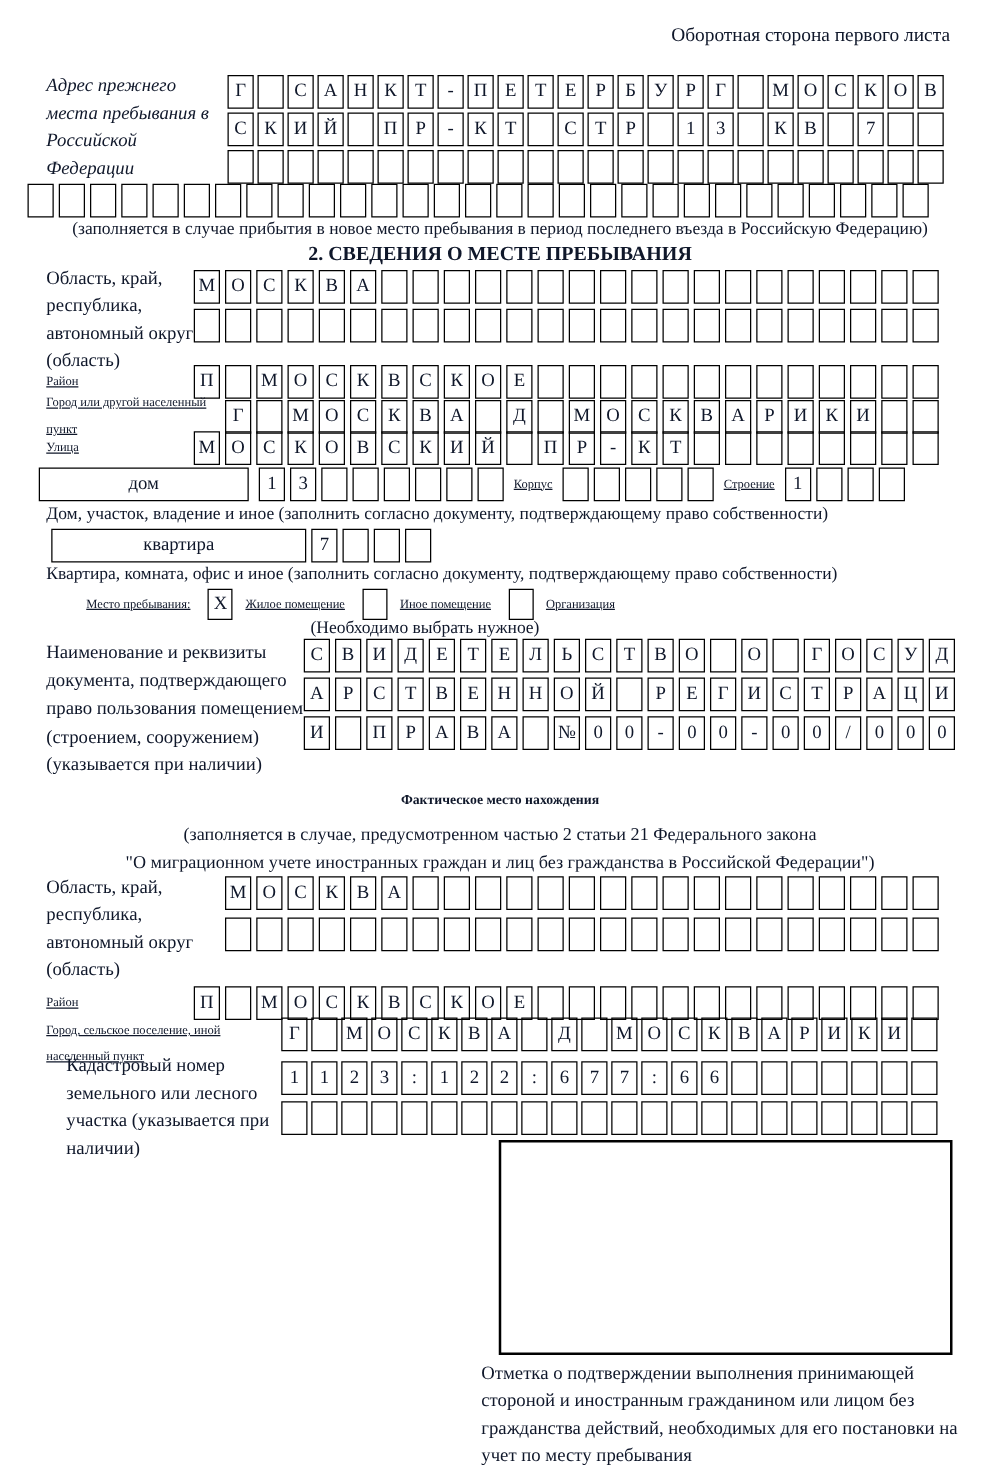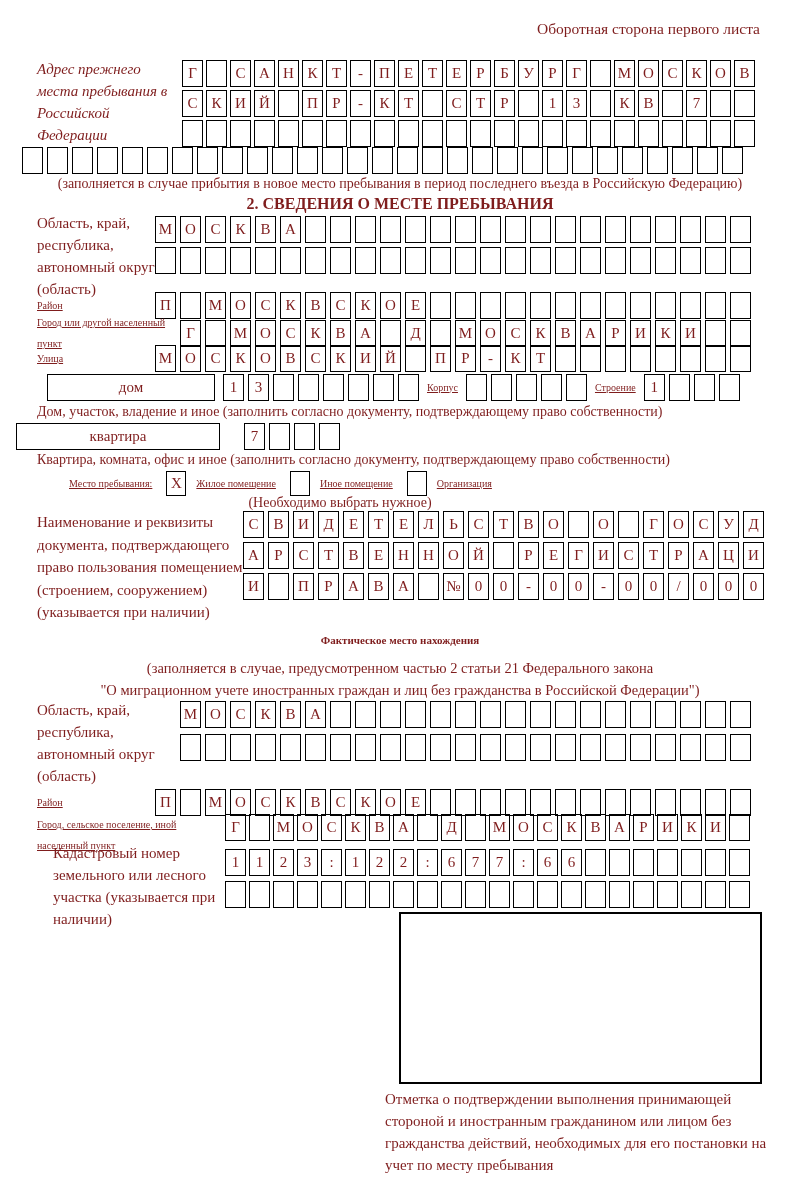--- a/index.html
+++ b/index.html
@@ -1,16 +1,16 @@
 <!DOCTYPE html>
 <html><head>
 <meta charset="utf-8">
 <style>
   html,body{margin:0;padding:0;background:#fff;}
-  .page{position:relative;width:800px;height:1180px;background:#fff;color:#7f1d1d;
+  .page{position:relative;width:800px;height:1180px;background:#fff;color:#0f172a;
         font-family:"Liberation Serif","DejaVu Serif",serif;overflow:hidden;}
   .lbl{position:absolute;font-size:15px;line-height:22px;}
   .fl-lbl{font-size:10px;line-height:22px;flex-shrink:0;text-decoration:underline;}
   .pt3{padding-top:3px;}
   .w118{width:118px;}.w143{width:143px;}.w188{width:188px;}
   .fline{position:absolute;display:flex;align-items:flex-start;}
   .cells-row{display:flex;gap:4px;}
   .cells-row.tight{gap:3px;}
   .cell{flex:0 0 21px;width:21px;height:27px;border:1.5px solid #000;box-sizing:border-box;
         text-align:center;line-height:24px;font-size:15px;font-weight:400;}
@@ -28,25 +28,25 @@
   #prev-row4{position:absolute;top:147px;left:22px;}
   #prev-note{top:176px;}
   #s2-title{top:195px;}
   #s2-oblast-label{top:212px;left:37px;width:118px;}
   #s2-oblast-cells{position:absolute;top:216px;left:155px;}
   #s2-oblast-cells .cells-row{margin-bottom:4px;}
   #s2-rayon{top:292px;left:37px;}
   #s2-gorod{top:312px;left:37px;align-items:center;}
   #s2-gorod .fl-lbl{line-height:21px;}
   #s2-ulitsa{top:345px;left:37px;}
-  #s2-dom{top:374px;left:31px;align-items:center;gap:8px;margin-left:16px;}
+  #s2-dom{top:374px;left:31px;align-items:center;gap:8px;}
   #dom-box{width:168px;}
   #kv-box{width:204px;}
   #s2-dom-note{top:404px;left:37px;}
-  #s2-kvartira{top:423px;left:16px;align-items:flex-end;gap:24px;}
+  #s2-kvartira{top:423px;left:41px;align-items:flex-end;gap:4px;}
   #s2-kv-note{top:452px;left:37px;}
   #s2-mesto{top:471px;left:37px;align-items:center;margin-left:32px;}
   #s2-mesto .fl-lbl{line-height:25px;}
   #s2-mesto-note{position:absolute;top:495px;left:150px;width:380px;text-align:center;font-size:14px;}
   #s2-doc-label{top:511px;left:37px;width:206px;line-height:22.5px;}
   #s2-doc-cells{position:absolute;top:511px;left:243px;}
   #s2-doc-cells .cells-row{margin-bottom:4px;}
   #fact-title{top:634px;font-size:11px;}
   #fact-note1{top:660px;font-size:14.5px;}
   #fact-note2{top:682px;font-size:14.5px;}

